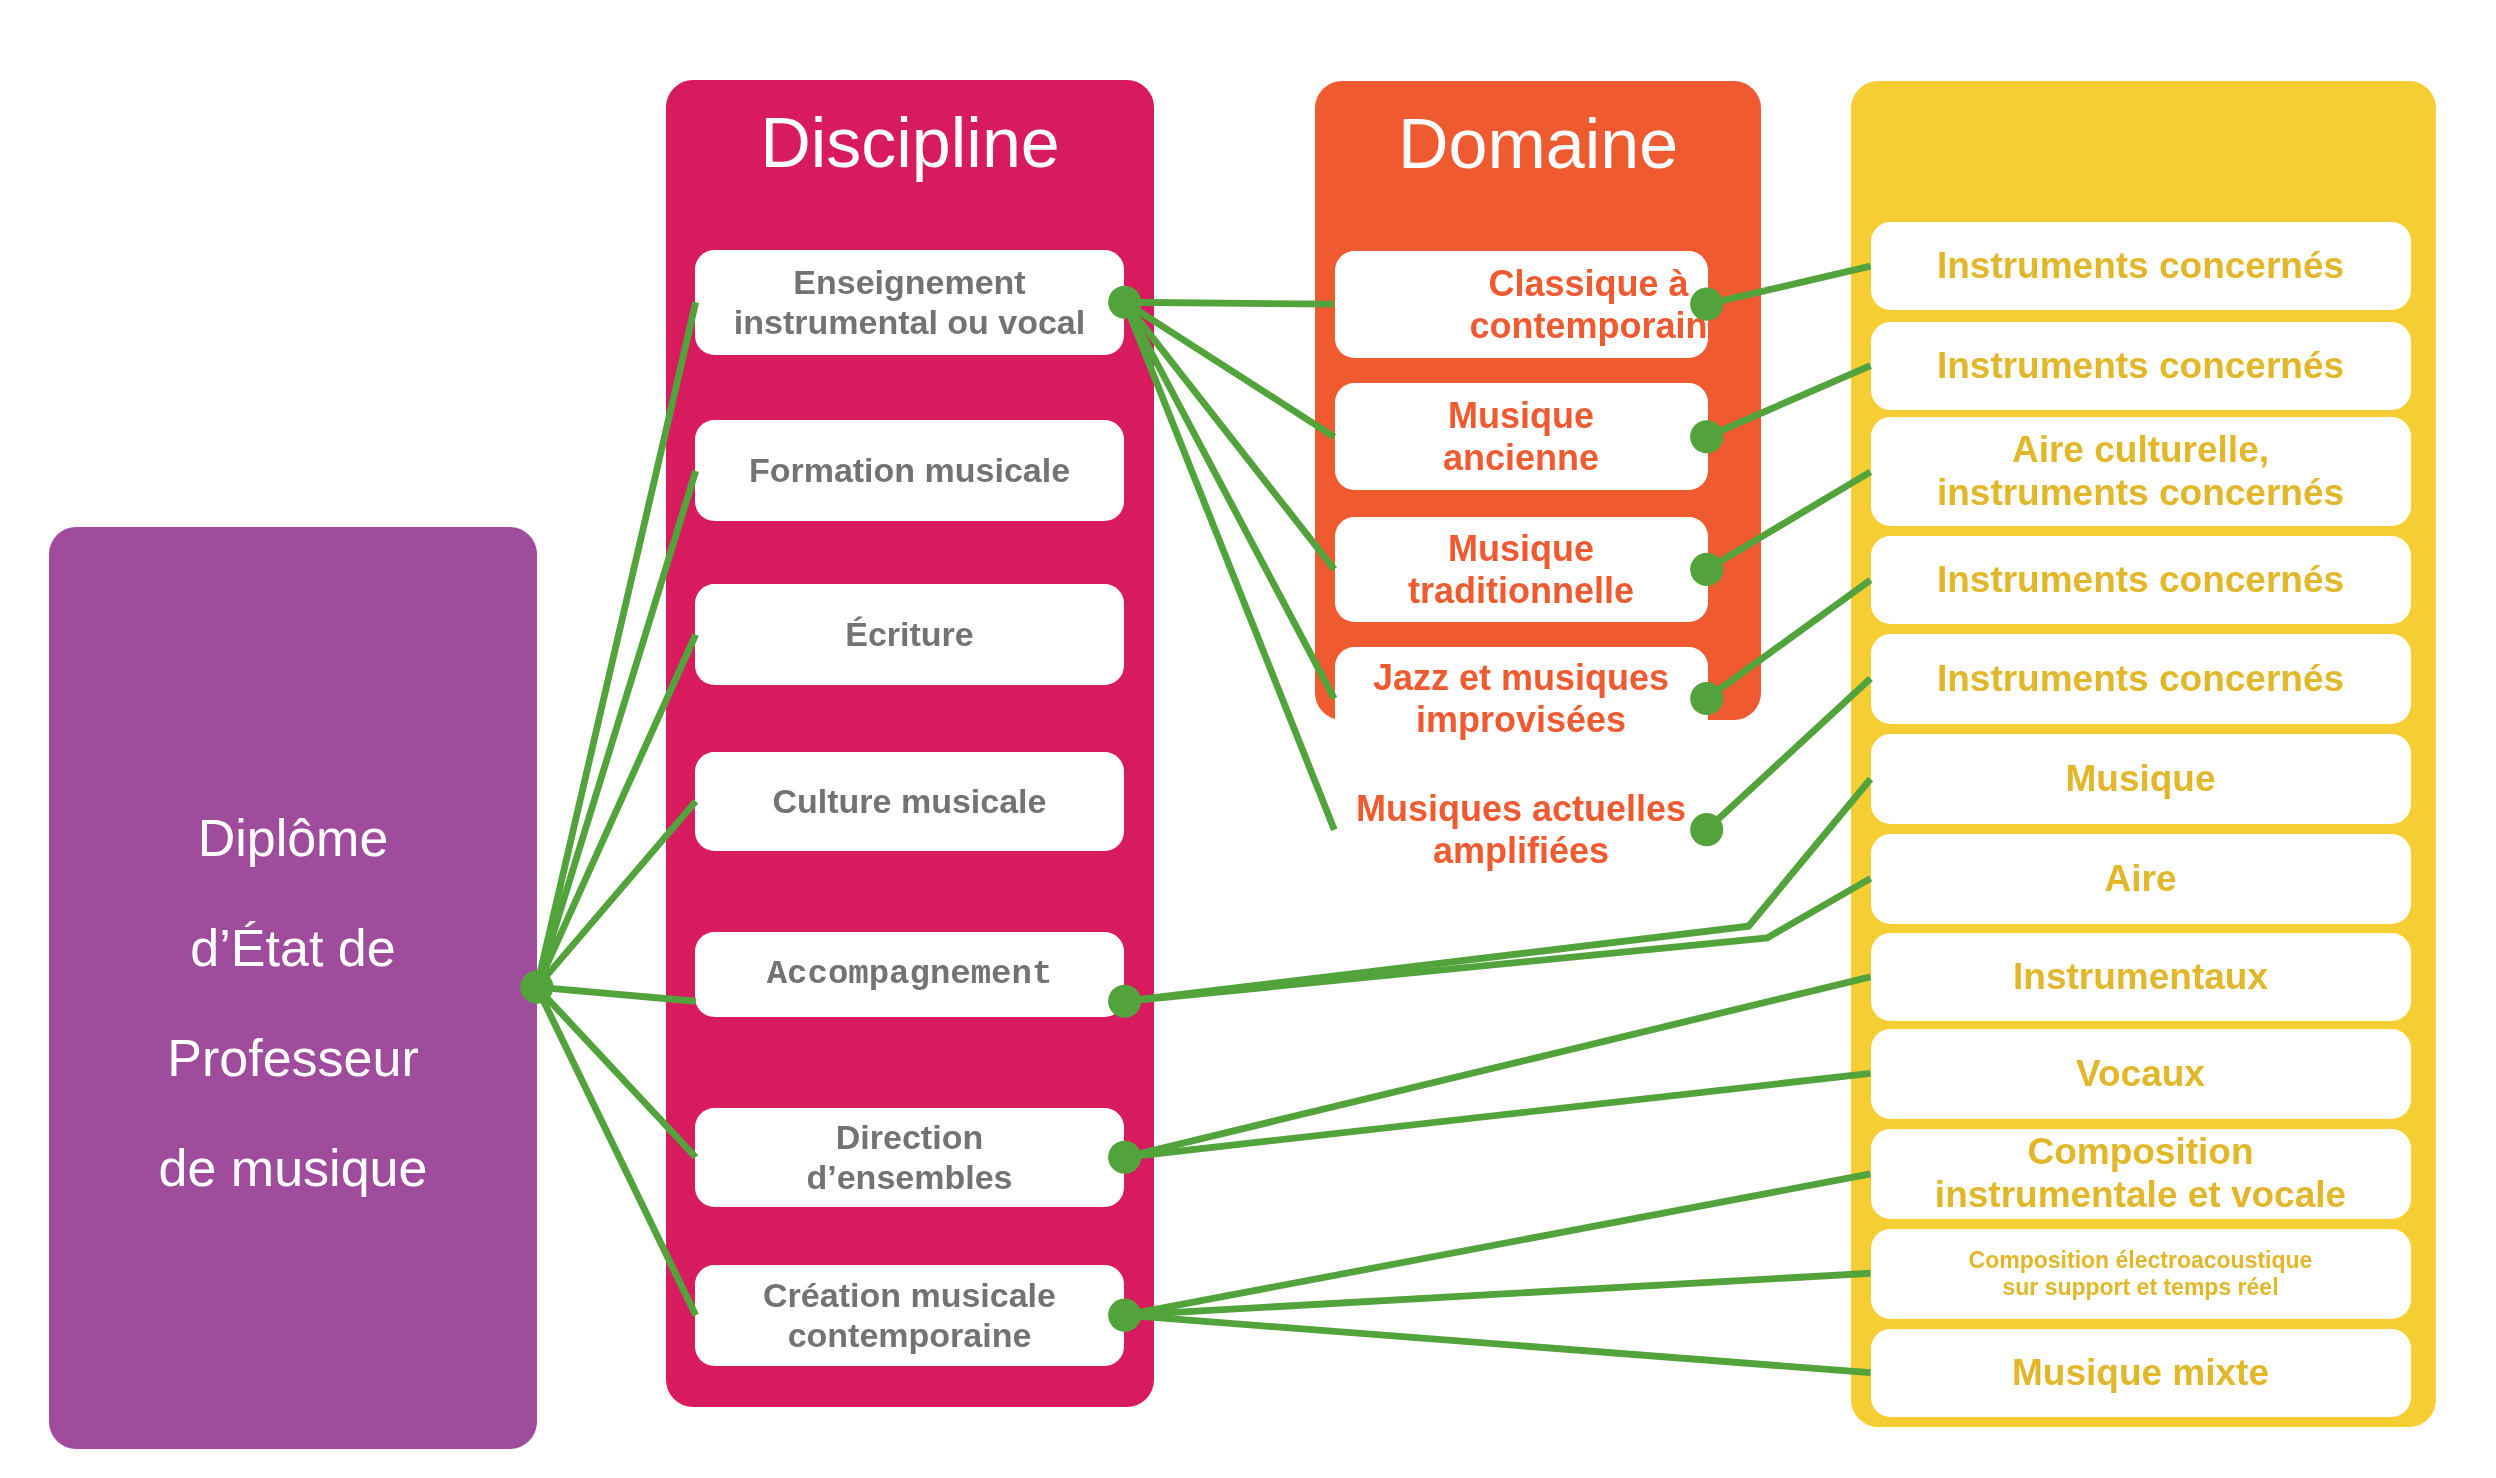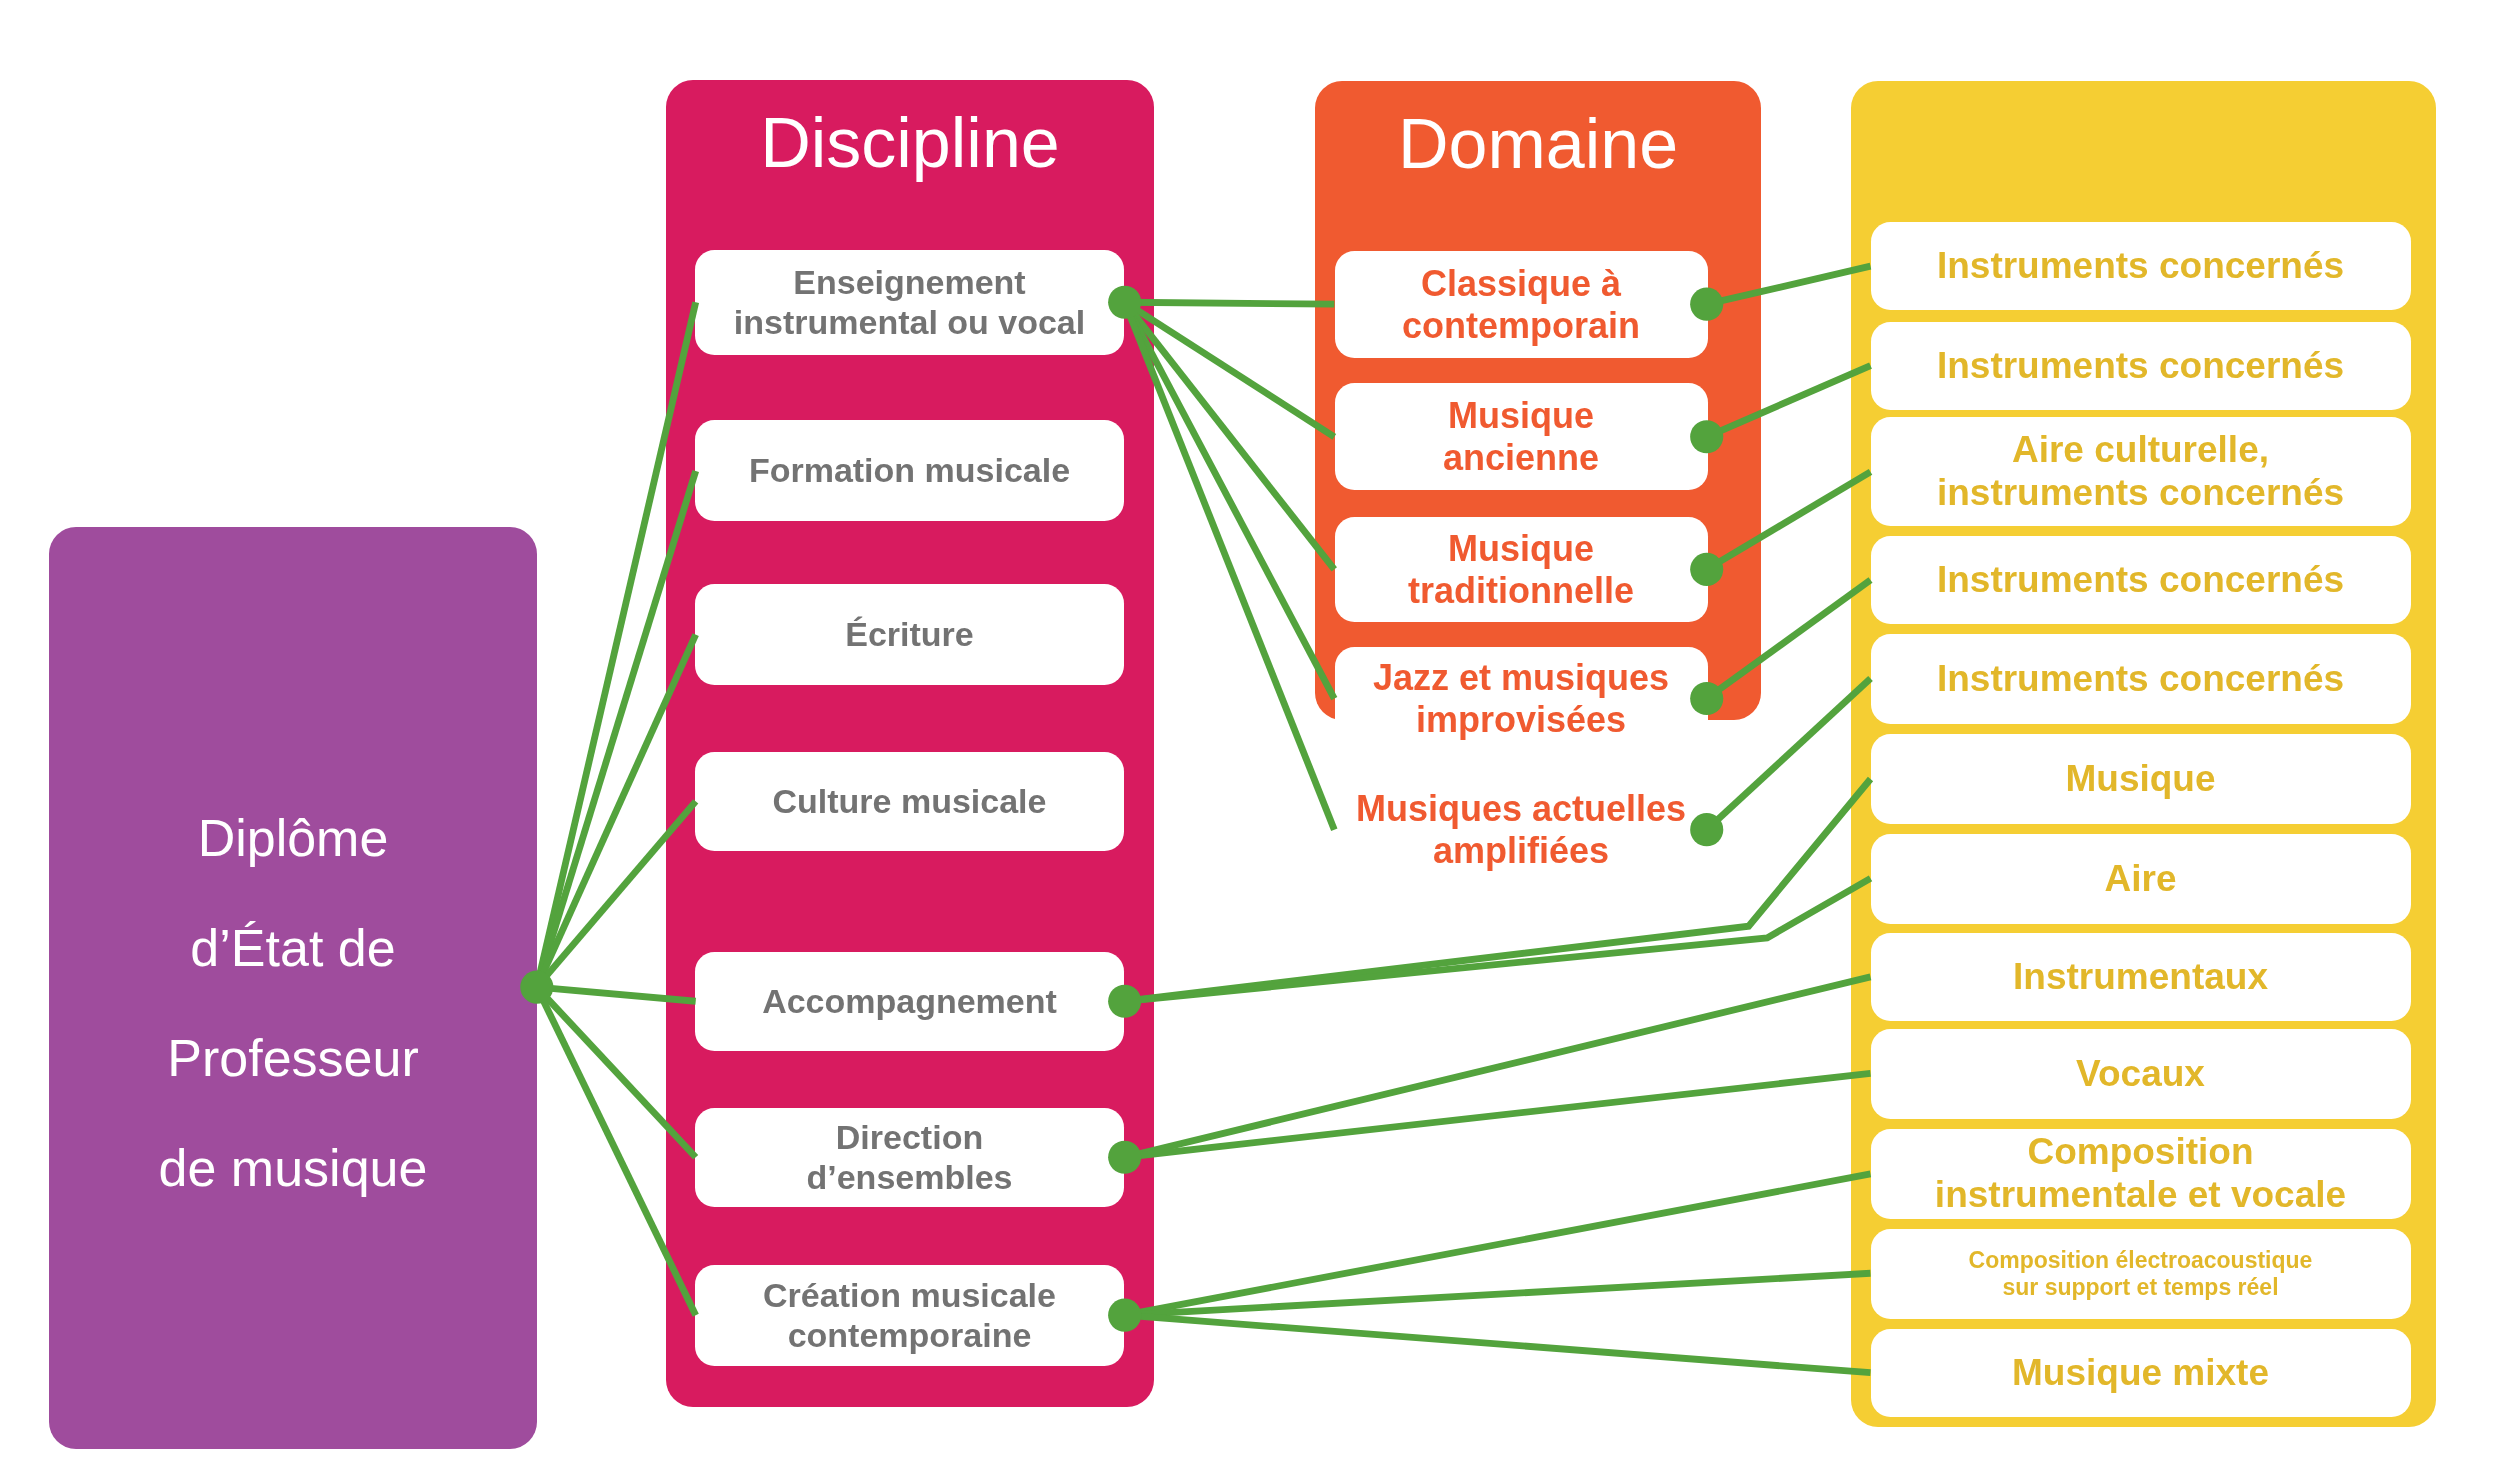--- a/index.html
+++ b/index.html
@@ -37,25 +37,25 @@
   .m-box { left:19.5px; width:373px; }
   .m-label { color:#F05A30; font-size:36px; }
   .o-box { left:19.5px; width:540px; }
   .o-label { color:#E2B72A; font-size:37px; }
   .o-label.small { font-size:23px; }
   
   .d1 { top:170px;  height:105px; }
   .d2 { top:340px;  height:101px; }
   .d3 { top:504px;  height:101px; }
   .d4 { top:672px;  height:99px; }
-  .d5 { top:872px;  height:99px; }
+  .d5 { top:852px;  height:85px;font-family:Liberation Mono, monospace; }
   .d6 { top:1028px; height:99px; }
   .d7 { top:1185px; height:101px; }
   
-  .m1 { top:170px; height:107px; }
+  .m1 { top:170px; height:107px;justify-content:flex-end; }
   .m2 { top:302px; height:107px; }
   .m3 { top:436px; height:105px; }
   .m4 { top:566px; height:104px; }
   .m5 { top:696px; height:105px; }
   
   .o1  { top:141px;  height:88px; }
   .o2  { top:241px;  height:88px; }
   .o3  { top:336px;  height:109px; }
   .o4  { top:455px;  height:88px; }
   .o5  { top:553px;  height:90px; }

